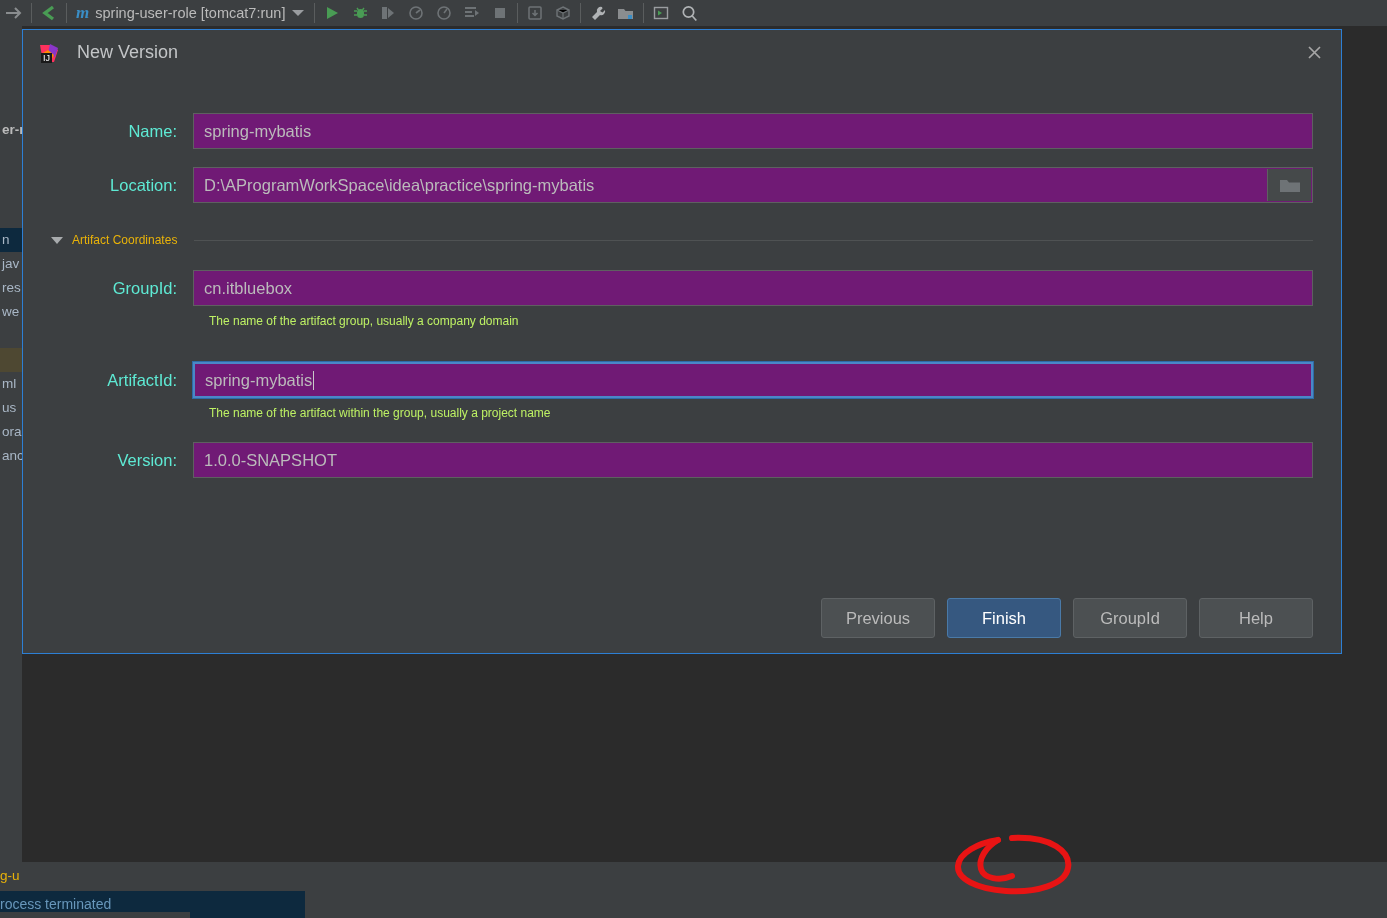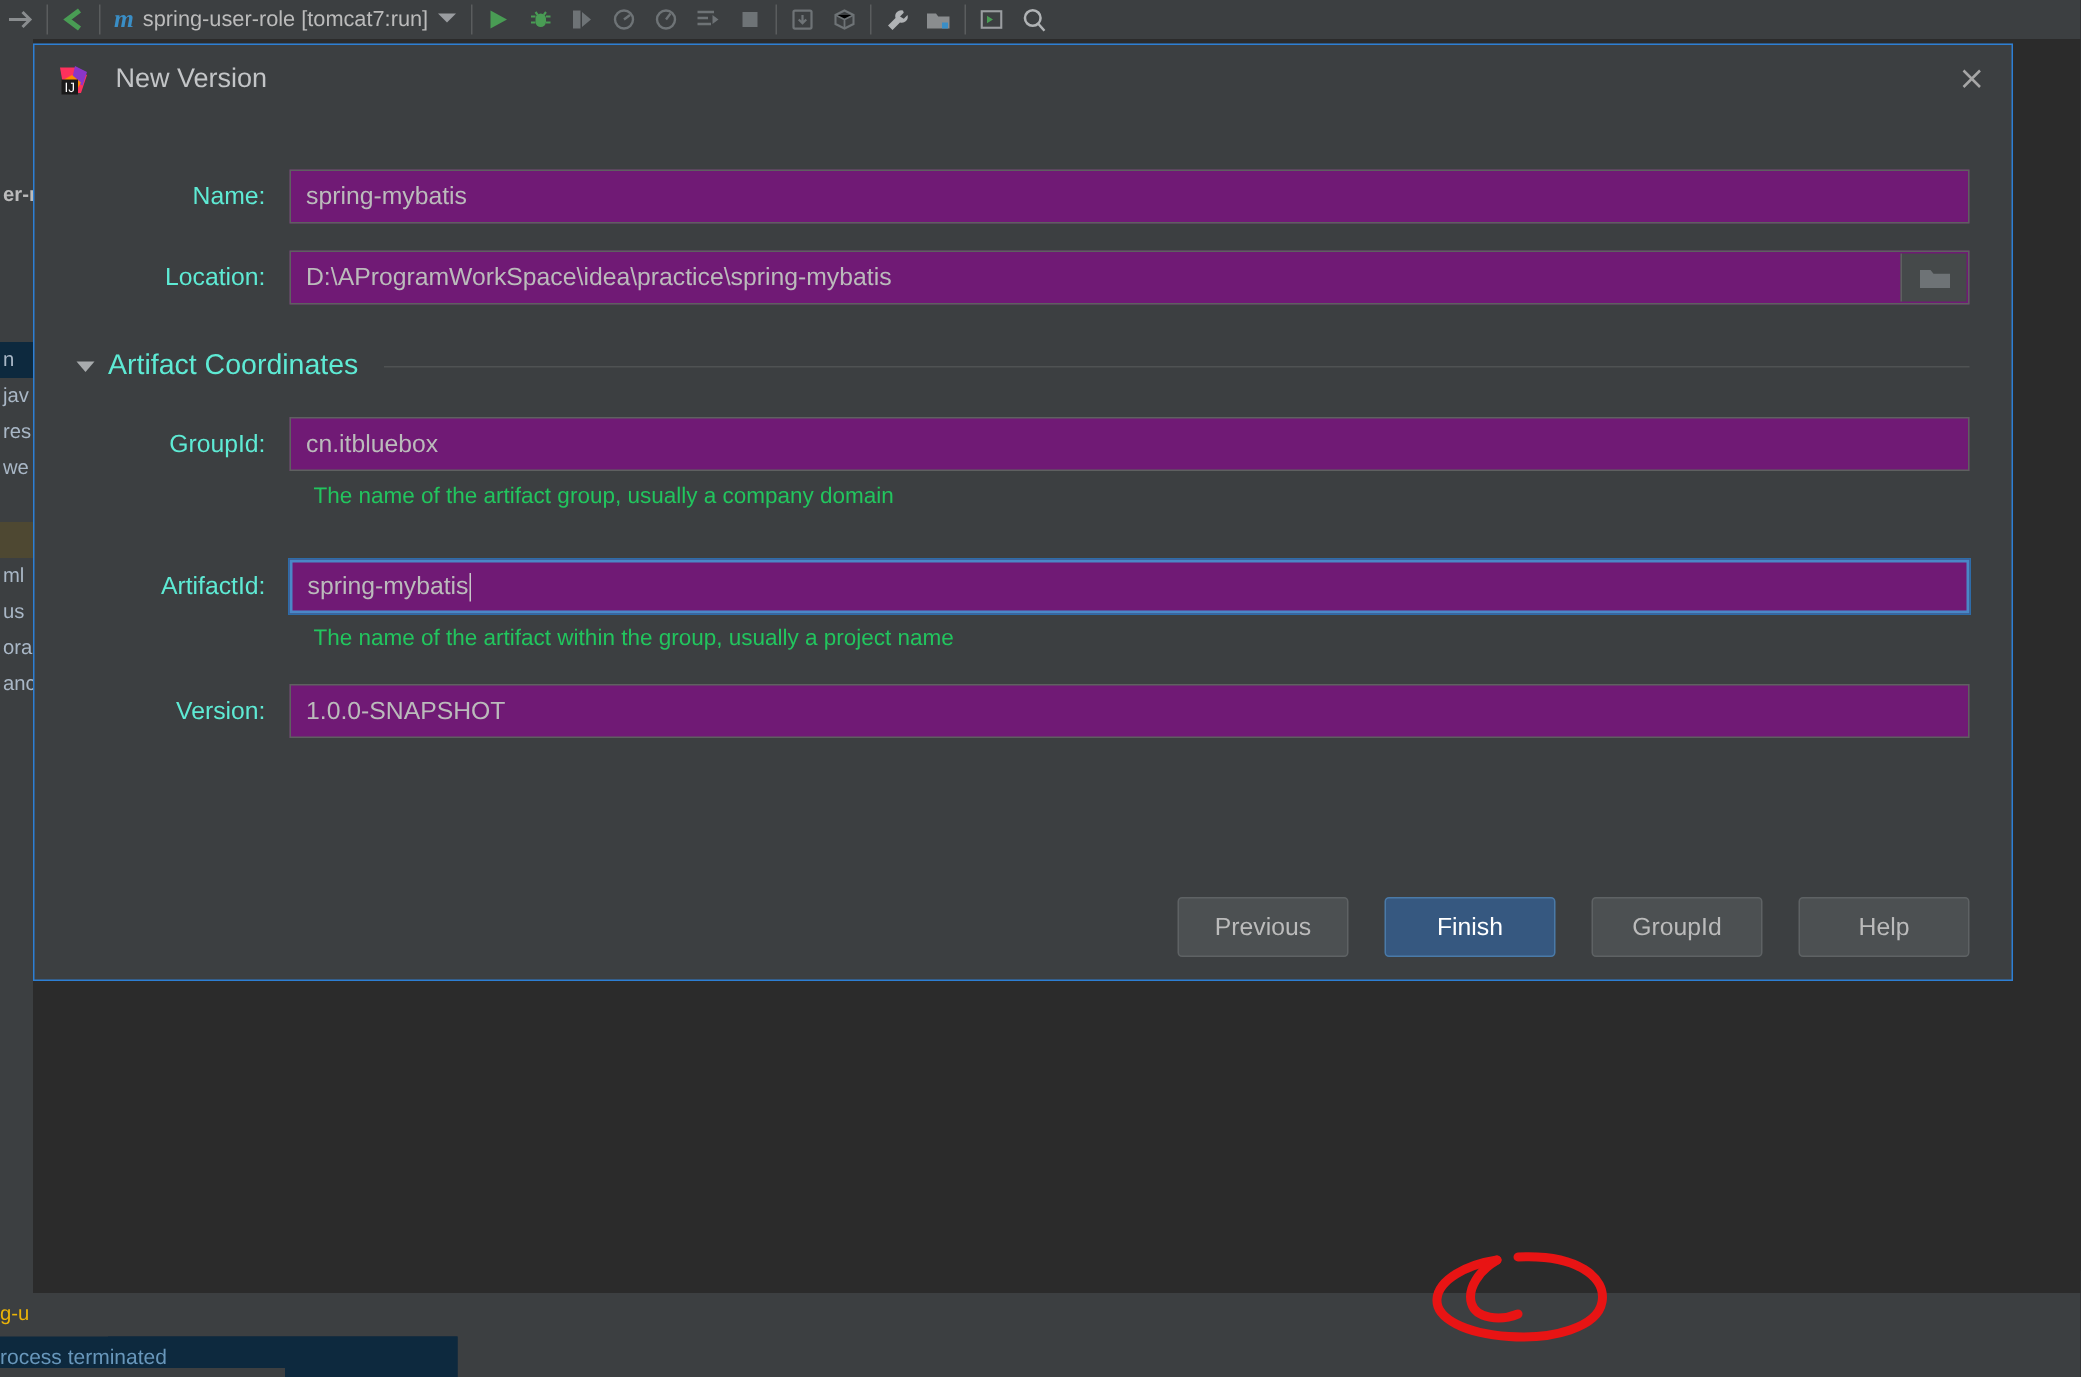--- a/index.html
+++ b/index.html
@@ -84,31 +84,31 @@
   .field.focused { border:2px solid #4a88c7; outline:1px solid #2d6ca8; }
   .field .caret {
     display:inline-block; width:1px; height:19px; background:#c8c8c8; margin-left:1px;
   }
   .field .folder-btn {
     position:absolute; right:1px; top:1px; bottom:1px; width:44px;
     display:flex; align-items:center; justify-content:center;
     border-left:1px solid #5e6060; background:#45494a;
   }
 
-  .hint { font-size:15px; color:#22c55e; padding-left:158px; margin-top:8px; }
+  .hint { font-size:12px; color:#bef264; padding-left:158px; margin-top:8px; }
 
   .section-head { display:flex; align-items:center; gap:9px; margin-top:30px; }
-  .section-title { font-size:19px; color:#5eead4; white-space:nowrap; }
+  .section-title { font-size:12px; color:#eab308; white-space:nowrap; }
   .section-line { flex:1 1 auto; height:1px; background:#4f5253; margin-left:8px; }
   .tri { width:0;height:0;border-left:6px solid transparent;border-right:6px solid transparent;border-top:7px solid #a8abad; }
 
   
   .dlg-footer {
     flex:0 0 70px; display:flex; align-items:center; justify-content:flex-end;
-    gap:24px; padding-right:28px; position:relative;
+    gap:12px; padding-right:28px; position:relative;
   }
   .btn {
     min-width:114px; height:40px; padding:0 18px;
     background:#4c5052; border:1px solid #5e6264; border-radius:3px;
     color:#bbbbbb; font-size:16.5px;
     display:flex; align-items:center; justify-content:center;
   }
   .btn.primary { background:#365880; border-color:#4a7aa8; color:#ffffff; }
 
   .annot { position:absolute; left:0; top:0; width:1387px; height:918px; pointer-events:none; }

